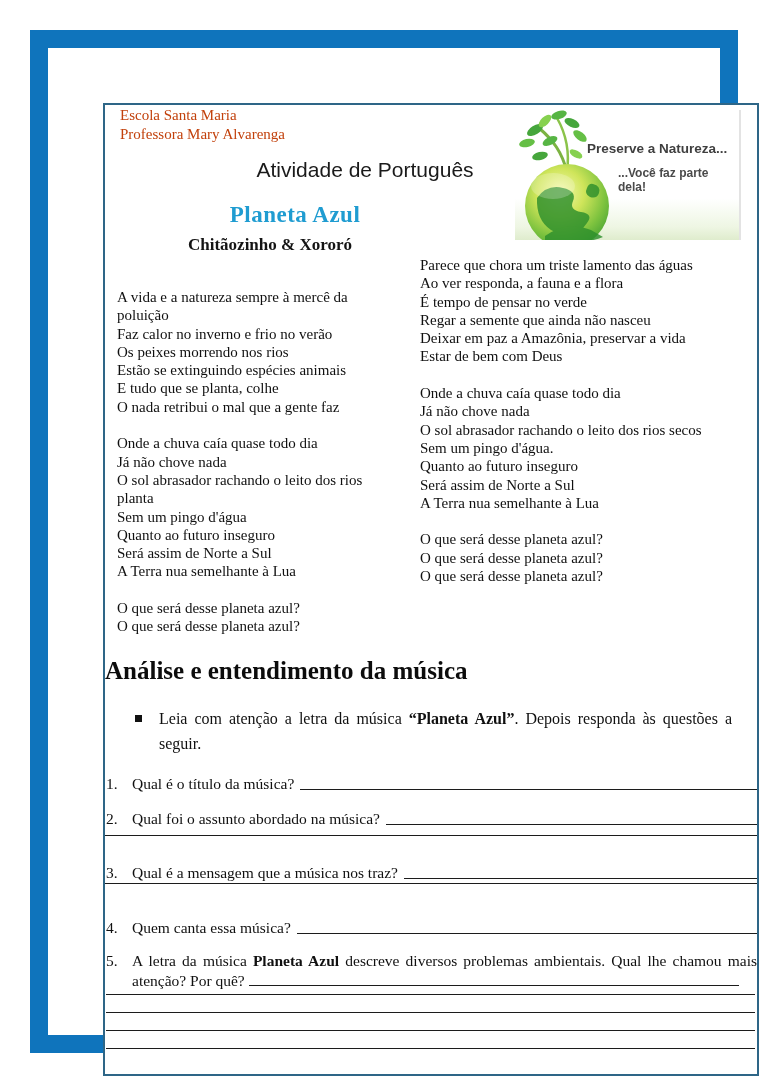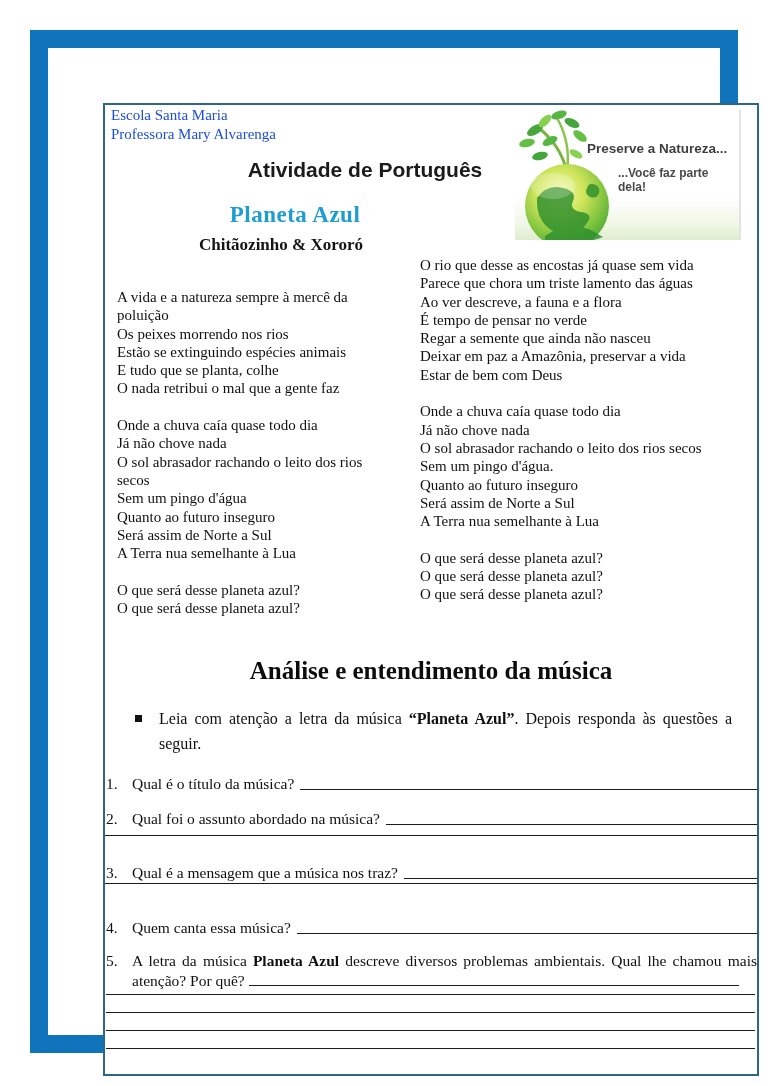--- a/index.html
+++ b/index.html
@@ -9,46 +9,46 @@
     --line-black:#1c1c1c;
   }
   html,body{margin:0;padding:0;background:#ffffff;}
   .page{position:relative;width:768px;height:1086px;background:#ffffff;overflow:hidden;
         font-family:"Liberation Serif","DejaVu Serif",serif;color:#101010;}
   .blue-frame{position:absolute;left:30px;top:30px;width:672px;height:987px;
         border:18px solid var(--frame-blue,#0f74bc);background:#ffffff;}
   .content-box{position:absolute;left:55px;top:55px;width:652px;height:969px;
         border:2px solid var(--box-border,#2e6687);background:#ffffff;}
 
-  .doc-header{position:absolute;top:1px;left:6px;font-size:15px;line-height:19px;color:#1d4ed8;}
+  .doc-header{position:absolute;top:1px;left:15px;font-size:15px;line-height:19px;color:#c2410c;}
 
   .activity-title{position:absolute;top:53px;left:0;width:520px;text-align:center;
-        font-family:"Liberation Sans","DejaVu Sans",sans-serif;font-weight:700;
+        font-family:"Liberation Sans","DejaVu Sans",sans-serif;font-weight:400;
         font-size:21px;color:#1a1a1a;}
 
   .song-title{position:absolute;top:97px;left:0;width:380px;text-align:center;
         font-size:23px;font-weight:700;letter-spacing:.5px;color:var(--song-title-blue,#1f9cd1);}
   .song-artist{position:absolute;top:130px;left:0;width:330px;text-align:center;
-        font-size:17px;font-weight:700;color:#141414;margin-left:11px;}
+        font-size:17px;font-weight:700;color:#141414;}
 
   .nature-img{position:absolute;left:410px;top:5px;width:224px;height:130px;
         background:linear-gradient(180deg,#ffffff 68%,#eef6e3 90%,#dfeccd 100%);
         border-right:2px solid #e3e3e3;overflow:hidden;}
   .nature-art{position:absolute;left:0;top:0;}
   .nature-text1{position:absolute;left:72px;top:31px;font-family:"Liberation Sans",sans-serif;
         font-size:13.5px;font-weight:700;color:#3f3f3f;}
   .nature-text2{position:absolute;left:103px;top:56px;font-family:"Liberation Sans",sans-serif;
         font-size:12px;font-weight:700;color:#4a4a4a;}
 
   .lyrics{font-size:15px;line-height:18.3px;color:#101010;}
   .lyrics-left{position:absolute;left:12px;top:163px;width:300px;margin-top:20px;}
   .lyrics-right{position:absolute;left:315px;top:151px;width:340px;}
   .lyric-line{white-space:nowrap;min-height:18.3px;}
 
-  .analysis-heading{position:absolute;top:552px;left:0;right:0;text-align:center;
+  .analysis-heading{position:absolute;top:552px;left:0;right:0;text-align:left;
         font-size:25px;font-weight:700;color:#0c0c0c;}
 
   .instruction{position:absolute;top:601px;left:30px;width:597px;display:flex;
         font-size:16px;line-height:25px;color:#101010;}
   .bullet-square{width:7px;height:7px;background:#111;margin:9px 17px 0 0;flex:none;}
   .instruction-text{text-align:justify;}
 
   .q-row{position:absolute;left:1px;width:651px;display:flex;font-size:15.5px;line-height:19px;}
   .q-num{flex:0 0 26px;}
   .q-text{white-space:nowrap;}
@@ -114,41 +114,41 @@
         <div class="nature-text1">Preserve a Natureza...</div>
         <div class="nature-text2">...Você faz parte dela!</div>
       </div>
 
       <div class="song-title">Planeta Azul</div>
       <div class="song-artist">Chitãozinho &amp; Xororó</div>
 
       <div class="lyrics lyrics-left">
           <div class="lyric-line">A vida e a natureza sempre à mercê da</div>
           <div class="lyric-line">poluição</div>
+          <div class="lyric-line">Faz calor no inverno e frio no verão</div>
           <div class="lyric-line">Os peixes morrendo nos rios</div>
           <div class="lyric-line">Estão se extinguindo espécies animais</div>
           <div class="lyric-line">E tudo que se planta, colhe</div>
           <div class="lyric-line">O nada retribui o mal que a gente faz</div>
           <div class="lyric-line">&nbsp;</div>
           <div class="lyric-line">Onde a chuva caía quase todo dia</div>
           <div class="lyric-line">Já não chove nada</div>
           <div class="lyric-line">O sol abrasador rachando o leito dos rios</div>
-          <div class="lyric-line">secos</div>
+          <div class="lyric-line">planta</div>
           <div class="lyric-line">Sem um pingo d'água</div>
           <div class="lyric-line">Quanto ao futuro inseguro</div>
           <div class="lyric-line">Será assim de Norte a Sul</div>
           <div class="lyric-line">A Terra nua semelhante à Lua</div>
           <div class="lyric-line">&nbsp;</div>
           <div class="lyric-line">O que será desse planeta azul?</div>
           <div class="lyric-line">O que será desse planeta azul?</div>
         </div>
       <div class="lyrics lyrics-right">
-          <div class="lyric-line">O rio que desse as encostas já quase sem vida</div>
           <div class="lyric-line">Parece que chora um triste lamento das águas</div>
-          <div class="lyric-line">Ao ver descreve, a fauna e a flora</div>
+          <div class="lyric-line">Ao ver responda, a fauna e a flora</div>
           <div class="lyric-line">É tempo de pensar no verde</div>
           <div class="lyric-line">Regar a semente que ainda não nasceu</div>
           <div class="lyric-line">Deixar em paz a Amazônia, preservar a vida</div>
           <div class="lyric-line">Estar de bem com Deus</div>
           <div class="lyric-line">&nbsp;</div>
           <div class="lyric-line">Onde a chuva caía quase todo dia</div>
           <div class="lyric-line">Já não chove nada</div>
           <div class="lyric-line">O sol abrasador rachando o leito dos rios secos</div>
           <div class="lyric-line">Sem um pingo d'água.</div>
           <div class="lyric-line">Quanto ao futuro inseguro</div>

